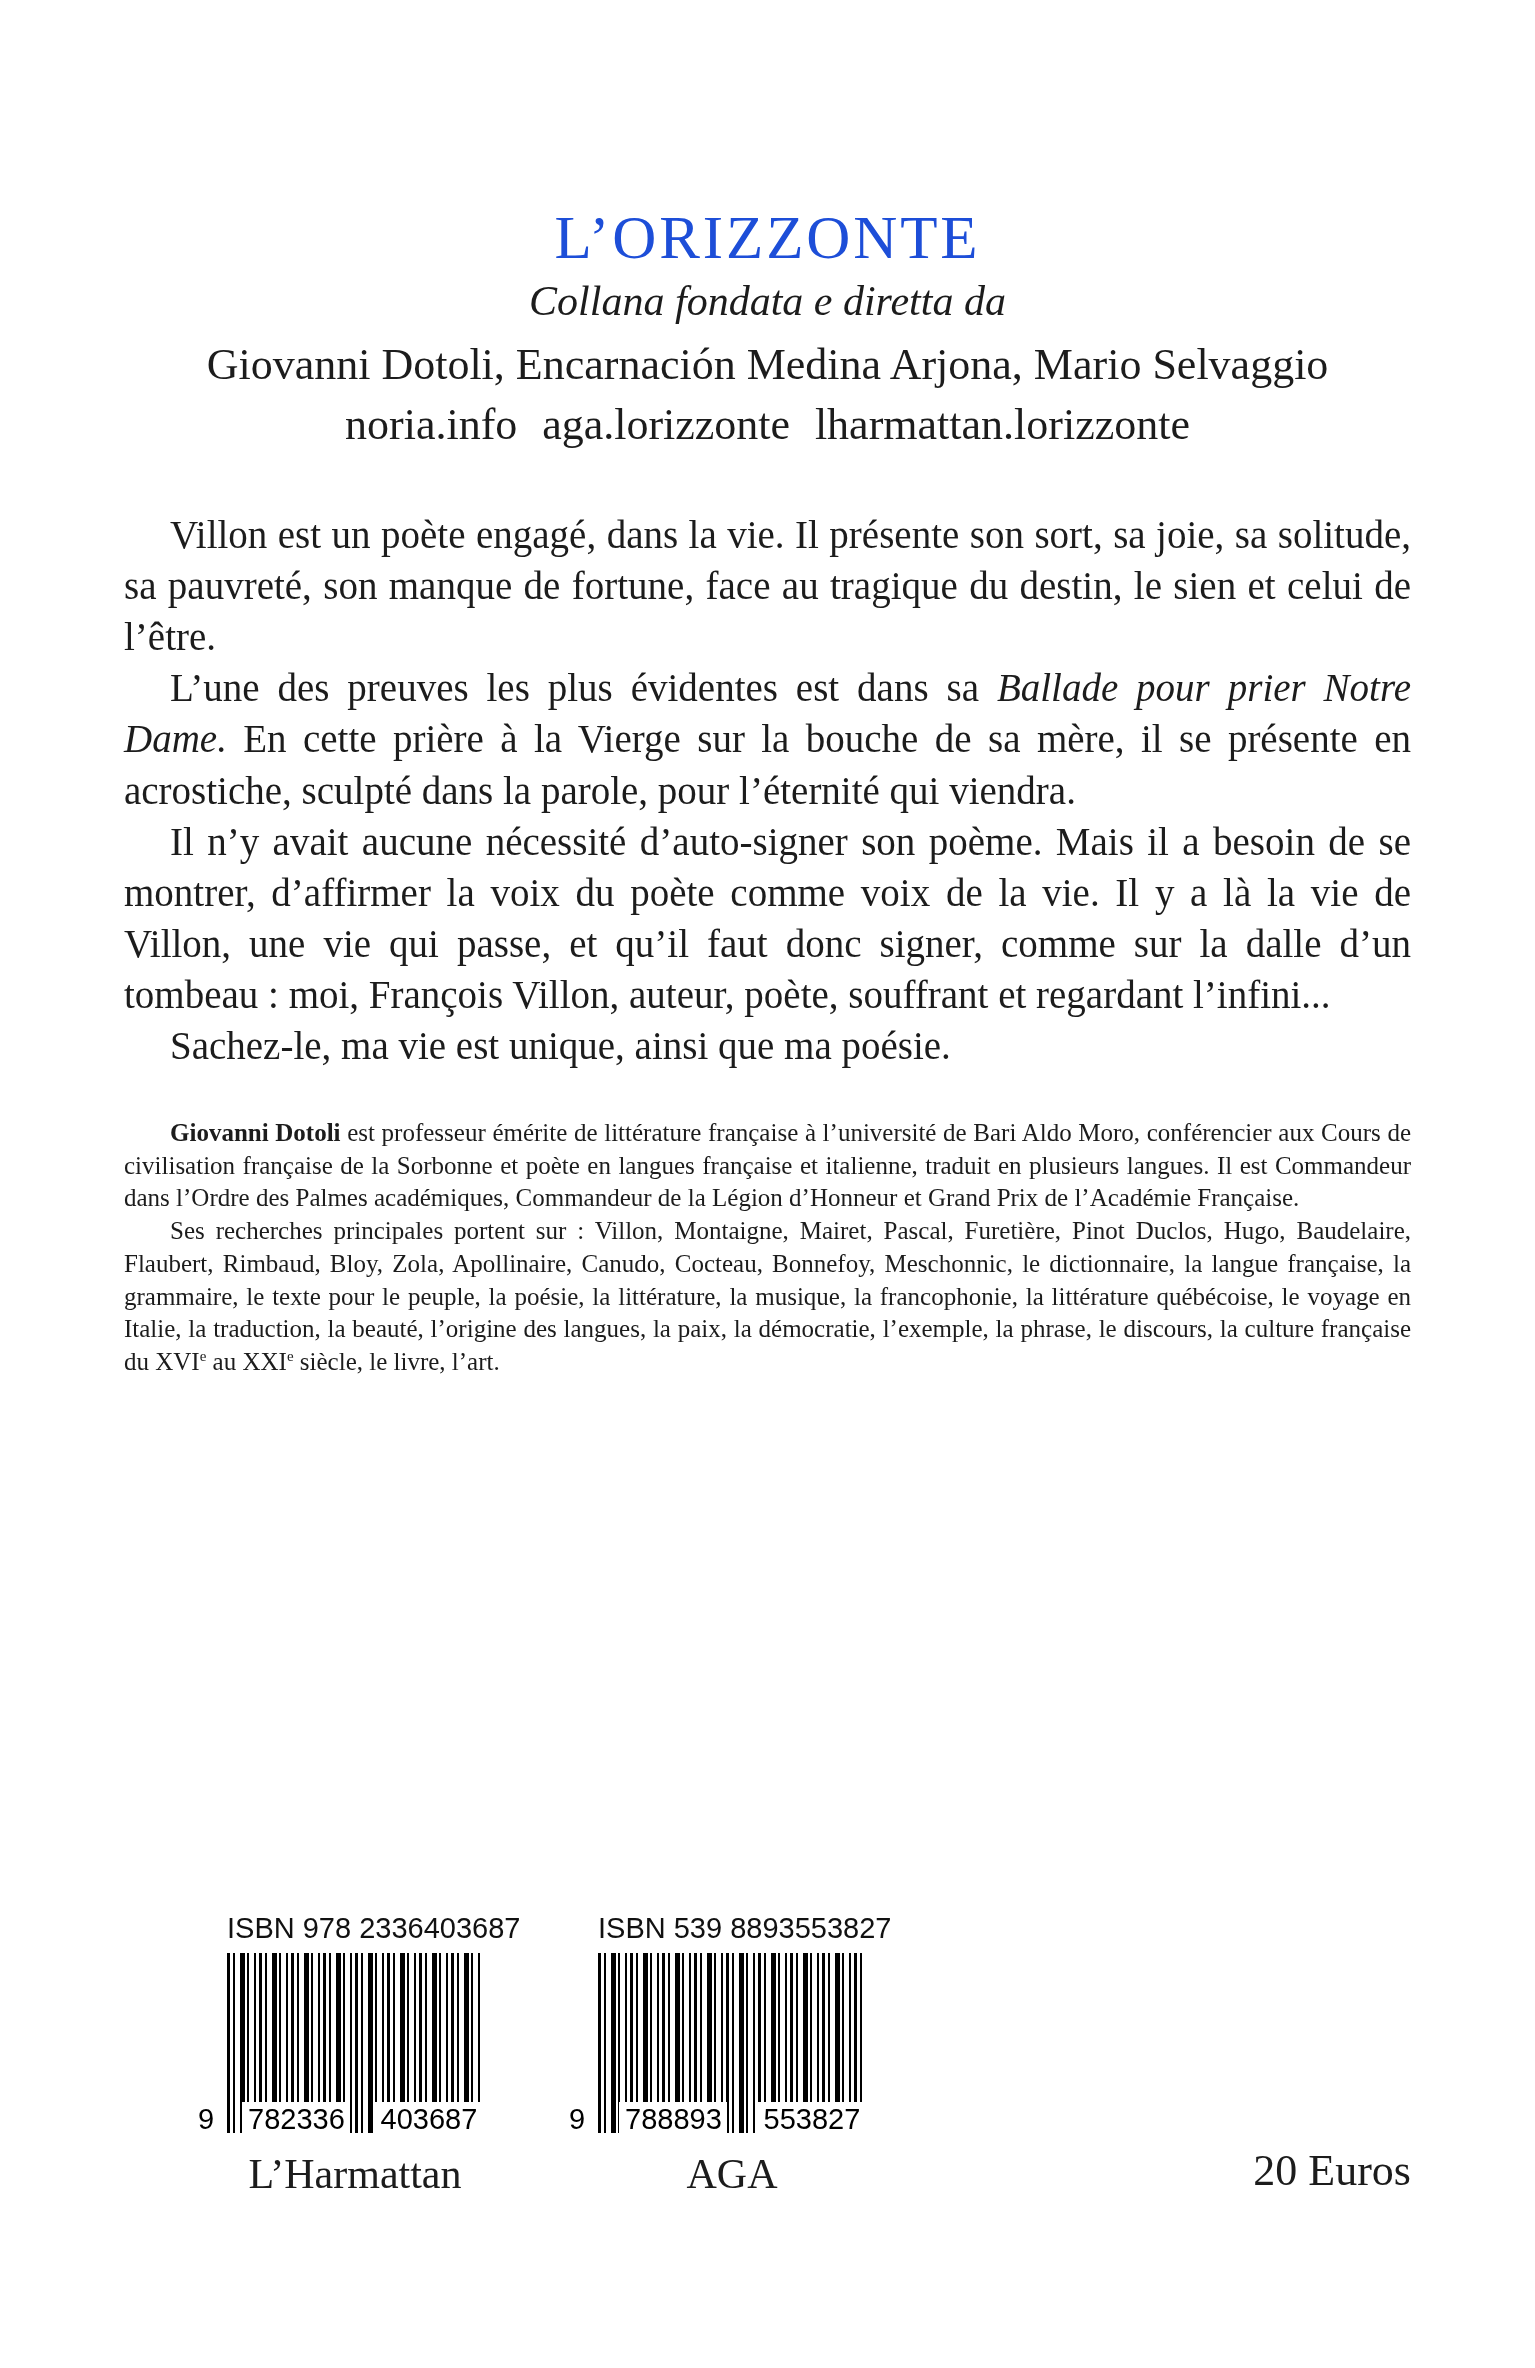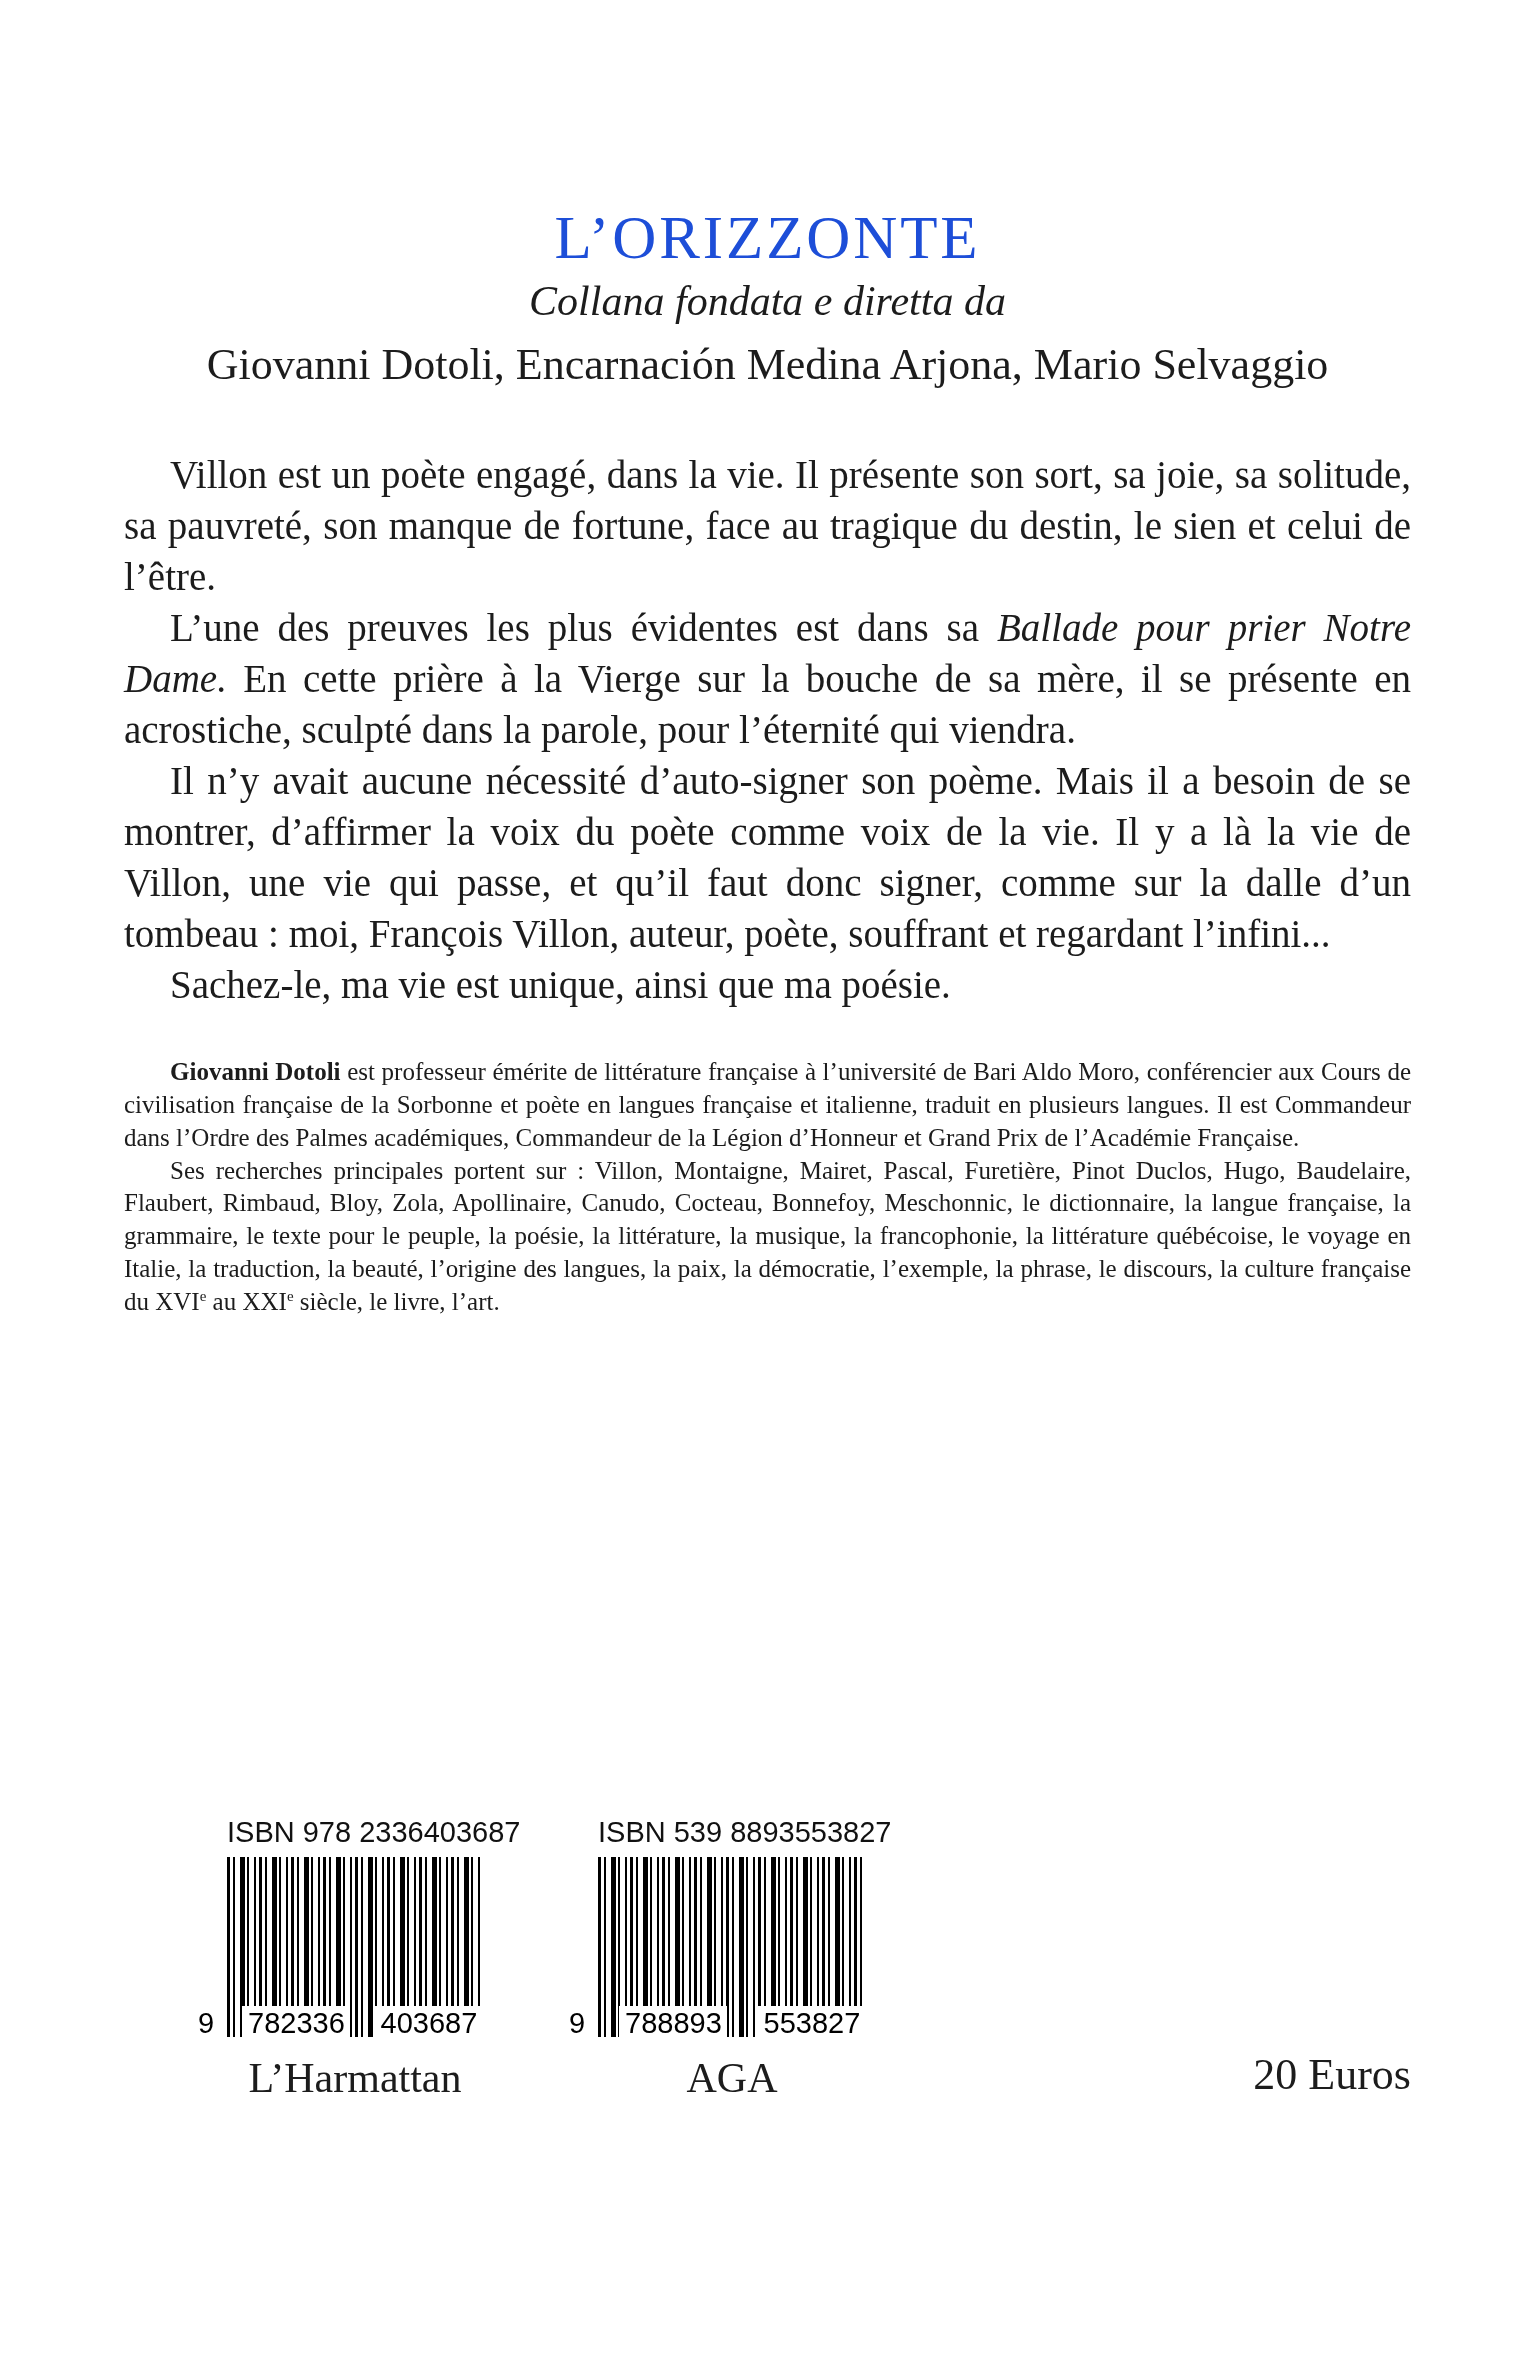--- a/index.html
+++ b/index.html
@@ -49,21 +49,21 @@
     font-size: 25px;
     line-height: 1.31;
     text-align: justify;
   }
   .bio p { margin: 0; text-indent: 46px; }
   .bio .bold { font-weight: bold; }
   .bio sup { font-size: 60%; line-height: 0; }
 
   .bottom-row {
     position: absolute;
-    top: 1816px;
+    top: 1912px;
     left: 124px;
     right: 124px;
     display: flex;
     align-items: flex-end;
   }
   .barcode-block { display: flex; flex-direction: column; }
   .barcode-block.first { margin-left: 103px; width: 256px; }
   .barcode-block.second { margin-left: 115px; width: 268px; }
   .isbn-label {
     font-family: "Liberation Sans", sans-serif;
@@ -114,20 +114,23 @@
 </style>
 </head>
 <body>
 
 <div class="page">
 
   <div class="header">
     <div class="title">L’ORIZZONTE</div>
     <div class="series-line">Collana fondata e diretta da</div>
     <div class="editors-line">Giovanni Dotoli, Encarnación Medina Arjona, Mario Selvaggio</div>
+    <div class="links-line">
+      <span>noria.info</span><span>aga.lorizzonte</span><span>lharmattan.lorizzonte</span>
+    </div>
   </div>
 
   <div class="blurb">
     <p>Villon est un poète engagé, dans la vie. Il présente son sort, sa joie, sa solitude, sa pauvreté, son manque de fortune, face au tragique du destin, le sien et celui de l’être.</p>
     <p><span>L’une des preuves les plus évidentes est dans sa </span><span class="it">Ballade pour prier Notre Dame.</span><span> En cette prière à la Vierge sur la bouche de sa mère, il se présente en acrostiche, sculpté dans la parole, pour l’éternité qui viendra.</span></p>
     <p>Il n’y avait aucune nécessité d’auto-signer son poème. Mais il a besoin de se montrer, d’affirmer la voix du poète comme voix de la vie. Il y a là la vie de Villon, une vie qui passe, et qu’il faut donc signer, comme sur la dalle d’un tombeau : moi, François Villon, auteur, poète, souffrant et regardant l’infini...</p>
     <p>Sachez-le, ma vie est unique, ainsi que ma poésie.</p>
   </div>
 
   <div class="bio">

